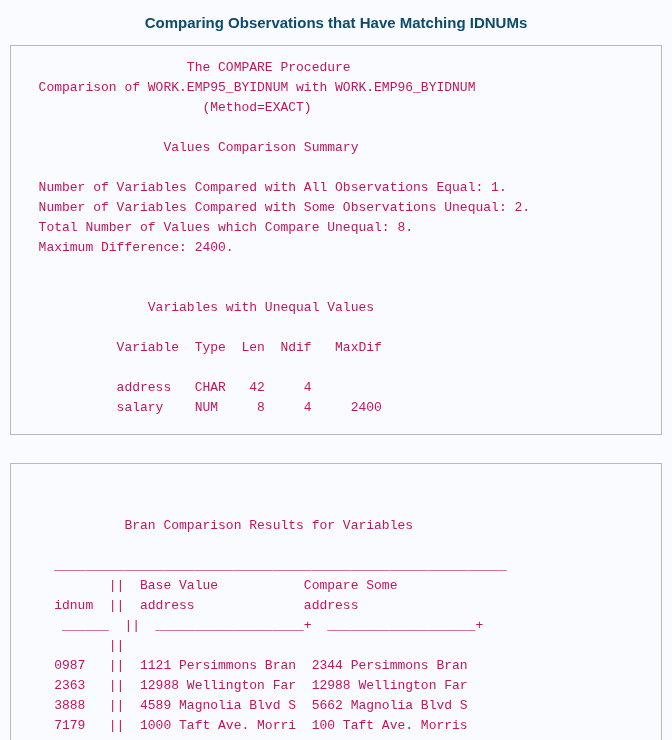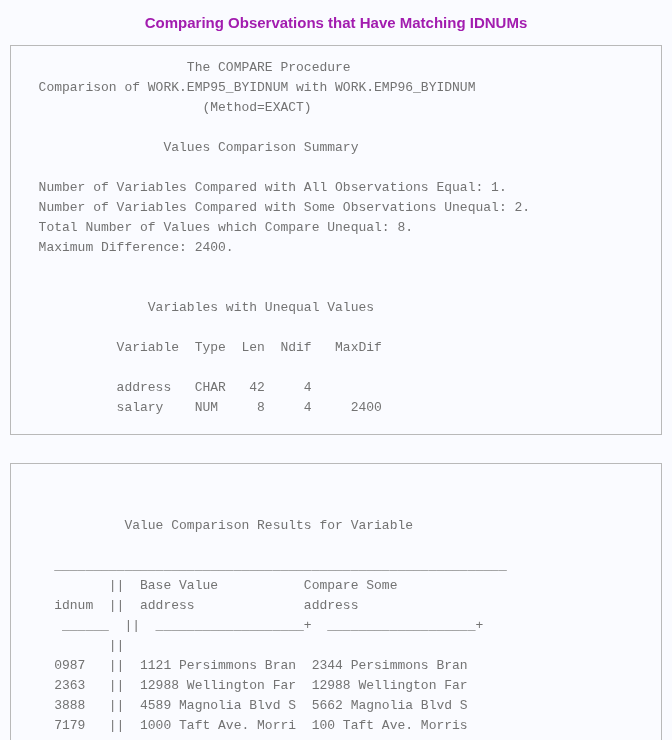--- a/index.html
+++ b/index.html
@@ -9,36 +9,36 @@
     width: 672px;
   }
   body {
     padding: 8px 10px 20px 10px;
     box-sizing: border-box;
   }
   .page-title {
     font-family: Arial, Helvetica, sans-serif;
     font-weight: bold;
     font-size: 15px;
-    color: #a21caf;
+    color: #0c4a6e;
     text-align: center;
     margin: 6px 0 14px 0;
   }
   .frame {
     border: 1px solid #b9b9b9;
     background: #fafbff;
     padding: 12px 12px 16px 12px;
     margin-bottom: 28px;
   }
   pre.mono {
     margin: 0;
     font-family: "Courier New", Courier, monospace;
     font-size: 13px;
     line-height: 20px;
-    color: #737373;
+    color: #be185d;
     white-space: pre;
   }
 </style>
 </head>
 <body>
 
 <div class="page-title">Comparing Observations that Have Matching IDNUMs</div>
 
 <div class="frame">
 <pre class="mono"><span>                     The COMPARE Procedure</span>
@@ -58,21 +58,21 @@
 <span>            Variable  Type  Len  Ndif   MaxDif</span>
 <span></span>
 <span>            address   CHAR   42     4</span>
 <span>            salary    NUM     8     4     2400</span>
 <span></span></pre>
 </div>
 
 <div class="frame">
 <pre class="mono"><span></span>
 <span></span>
-<span>             Value Comparison Results for Variable</span>
+<span>             Bran Comparison Results for Variables</span>
 <span></span>
 <span>    __________________________________________________________</span>
 <span>           ||  Base Value           Compare Some</span>
 <span>    idnum  ||  address              address</span>
 <span>     ______  ||  ___________________+  ___________________+</span>
 <span>           ||</span>
 <span>    0987   ||  1121 Persimmons Bran  2344 Persimmons Bran</span>
 <span>    2363   ||  12988 Wellington Far  12988 Wellington Far</span>
 <span>    3888   ||  4589 Magnolia Blvd S  5662 Magnolia Blvd S</span>
 <span>    7179   ||  1000 Taft Ave. Morri  100 Taft Ave. Morris</span>

